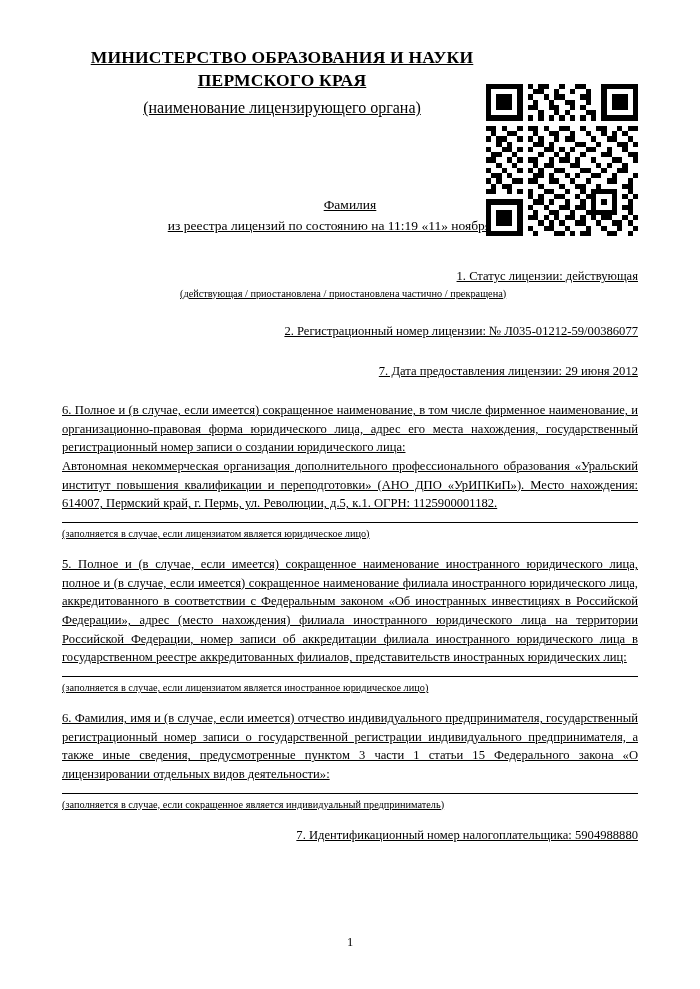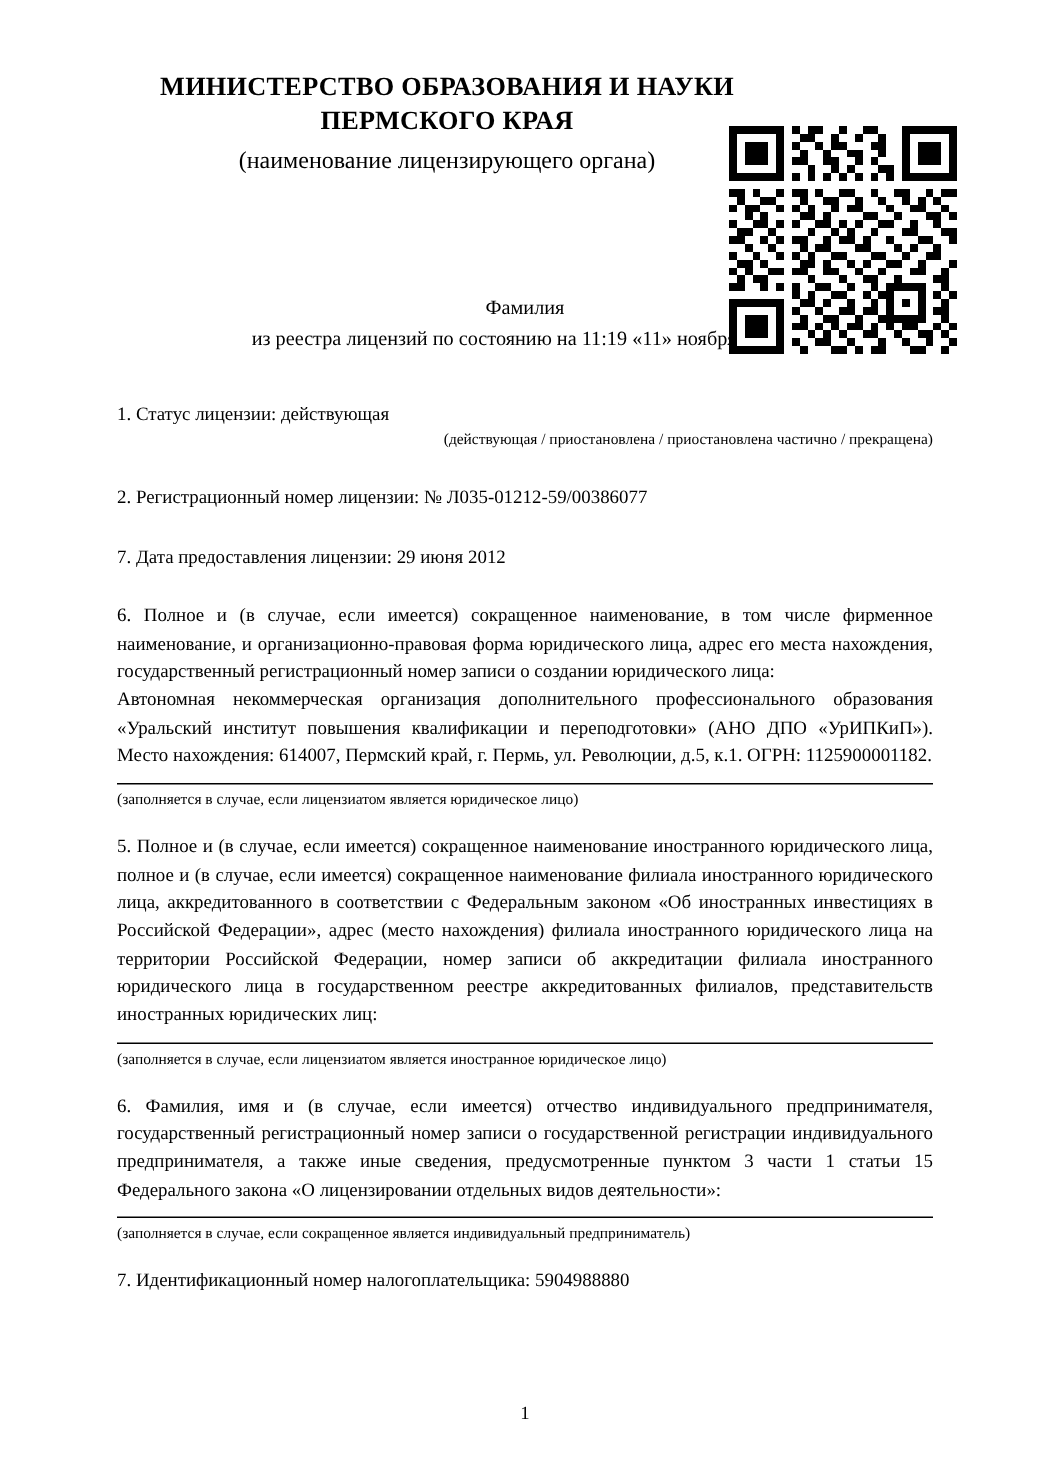--- a/index.html
+++ b/index.html
@@ -13,21 +13,22 @@
     position: relative;
     font-family: "Liberation Serif", serif;
     color: #000000;
     overflow: hidden;
   }
   .page {
     position: relative;
     width: 700px;
     height: 989px;
     box-sizing: border-box;
-    padding: 0 78px;
+    padding: 0 62px;
+    text-decoration: underline;
   }
   
   .qr-wrap {
     position: absolute;
     top: 84px;
     right: 62px;
     width: 152px;
     height: 152px;
   }
   .qr-wrap svg { display: block; }
@@ -64,31 +65,31 @@
     font-size: 12.6px;
     line-height: 1.48;
   }
   .item {
     margin-bottom: 0;
   }
   .item p {
     margin: 0;
     text-align: justify;
   }
-  .item p.nojust { text-align: left; }
+  .item p.nojust { text-align: right; }
   .spacer-sm { height: 14px; }
   .spacer-md { height: 21px; }
 
   .note {
     text-align: center;
     font-size: 10.3px;
     margin: 5px 0 0 0;
   }
   .note.indent {
-    text-align: right;
+    text-align: left;
     padding-left: 118px;
   }
   .rule {
     border: 0;
     border-top: 1px solid #000;
     margin: 9px 0 3px 0;
     width: 100%;
   }
   .page-num {
     position: absolute;

